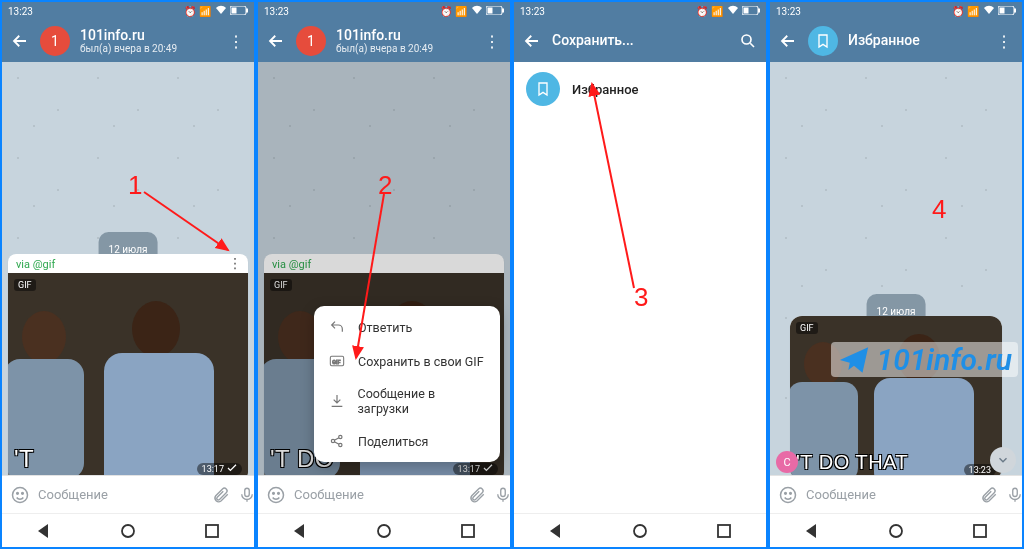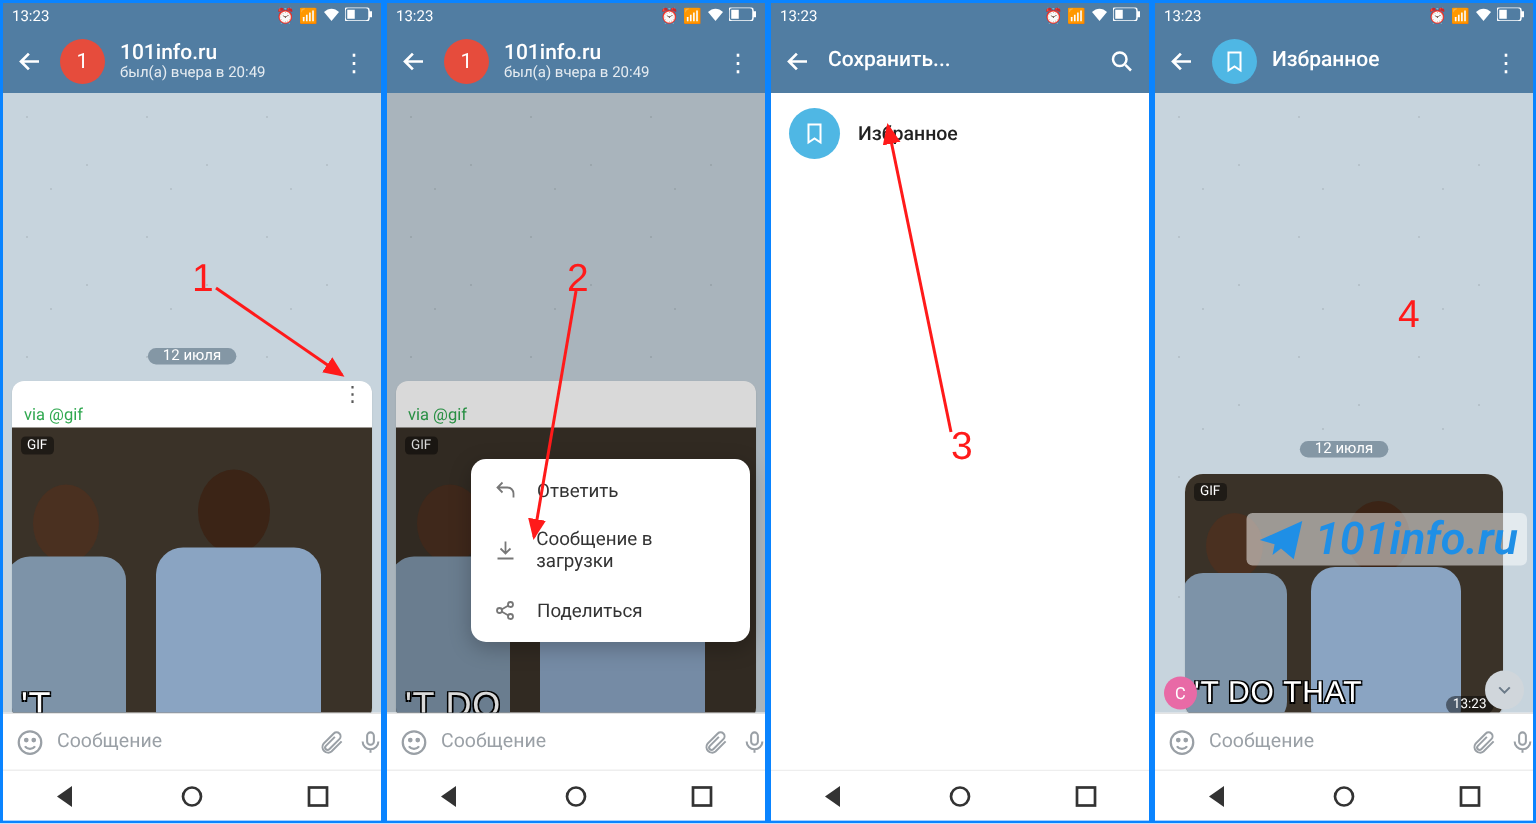--- a/index.html
+++ b/index.html
@@ -16,23 +16,23 @@
   .avatar{width:30px;height:30px;border-radius:50%;display:flex;align-items:center;justify-content:center;font-size:14px;color:#fff}
   .avatar.red{background:#e64c3c}
   .avatar.blue{background:#4fb7e4}
   .htitle{flex:1;display:flex;flex-direction:column;justify-content:center;line-height:1.1}
   .htitle .t{font-size:14px;font-weight:500}
   .htitle .s{font-size:10px;opacity:.85}
   
   .chat{flex:1;position:relative;background:#c7d4dd;overflow:hidden}
   .chat.dim::after{content:"";position:absolute;inset:0;background:rgba(0,0,0,.15)}
   .doodle{position:absolute;inset:0;opacity:.08;background-image:radial-gradient(circle at 20% 20%,#000 1px,transparent 1px),radial-gradient(circle at 70% 60%,#000 1px,transparent 1px),radial-gradient(circle at 40% 80%,#000 1px,transparent 1px);background-size:80px 80px}
-  .datepill{position:absolute;left:50%;transform:translateX(-50%);background:rgba(120,140,155,.85);color:#fff;font-size:10px;padding:0 10px;border-radius:10px}
+  .datepill{position:absolute;left:50%;transform:translateX(-50%);background:rgba(120,140,155,.85);color:#fff;font-size:10px;padding:12px 10px;border-radius:10px}
   .msg{position:absolute;left:6px;right:6px;background:#fff;border-radius:8px;box-shadow:0 1px 1px rgba(0,0,0,.15);overflow:hidden}
-  .msg .via{color:#2fa84f;font-size:11px;padding:16px 8px 2px}
+  .msg .via{color:#2fa84f;font-size:11px;padding:4px 8px 2px}
   .msg .dots{position:absolute;top:4px;right:6px;color:#5a5a5a;font-size:14px;line-height:10px}
   .gifbox{position:relative;background:#3a3228;overflow:hidden}
   .giftag{position:absolute;top:6px;left:6px;background:rgba(0,0,0,.45);color:#fff;font-size:9px;padding:1px 4px;border-radius:3px}
   .caption{position:absolute;left:6px;bottom:6px;font-family:Impact,Arial Black,sans-serif;color:#fff;font-size:24px;letter-spacing:.5px;text-shadow:1px 1px 0 #000,-1px -1px 0 #000,1px -1px 0 #000,-1px 1px 0 #000}
   .mtime{position:absolute;right:6px;bottom:4px;background:rgba(0,0,0,.45);color:#fff;font-size:9px;padding:1px 5px;border-radius:8px;display:flex;align-items:flex-start;gap:3px}
   .fig{position:absolute;border-radius:50%}
   
   .p1-head{width:44px;height:52px;background:#4a3020;left:14px;top:38px}
   .p1-body{width:80px;height:120px;background:#7d93a8;left:-4px;top:86px;border-radius:16px}
   .p2-head{width:48px;height:56px;background:#3b2416;left:124px;top:28px}
@@ -220,20 +220,29 @@
       <div class="mi">
             <span class="ic">
               <svg width="16" height="16" viewBox="0 0 24 24" fill="none" stroke="#777" stroke-width="1.8">
                 <path d="M9 14l-5-5 5-5M4 9h10a6 6 0 016 6v4"></path>
               </svg>
             </span>
             <span>Ответить</span>
           </div>
       <div class="mi">
             <span class="ic">
+              <svg width="16" height="16" viewBox="0 0 24 24" fill="none" stroke="#777" stroke-width="1.6">
+                <rect x="2" y="5" width="20" height="14" rx="2"></rect>
+                <text x="5" y="16" font-size="8" fill="#777" font-family="Arial">GIF</text>
+              </svg>
+            </span>
+            <span>Сохранить в свои GIF</span>
+          </div>
+      <div class="mi">
+            <span class="ic">
               <svg width="16" height="16" viewBox="0 0 24 24" fill="none" stroke="#777" stroke-width="1.8">
                 <path d="M12 3v12m-5-5l5 5 5-5M4 20h16"></path>
               </svg>
             </span>
             <span>Сообщение в загрузки</span>
           </div>
       <div class="mi">
             <span class="ic">
               <svg width="16" height="16" viewBox="0 0 24 24" fill="none" stroke="#777" stroke-width="1.8">
                 <circle cx="6" cy="12" r="2.5"></circle>

